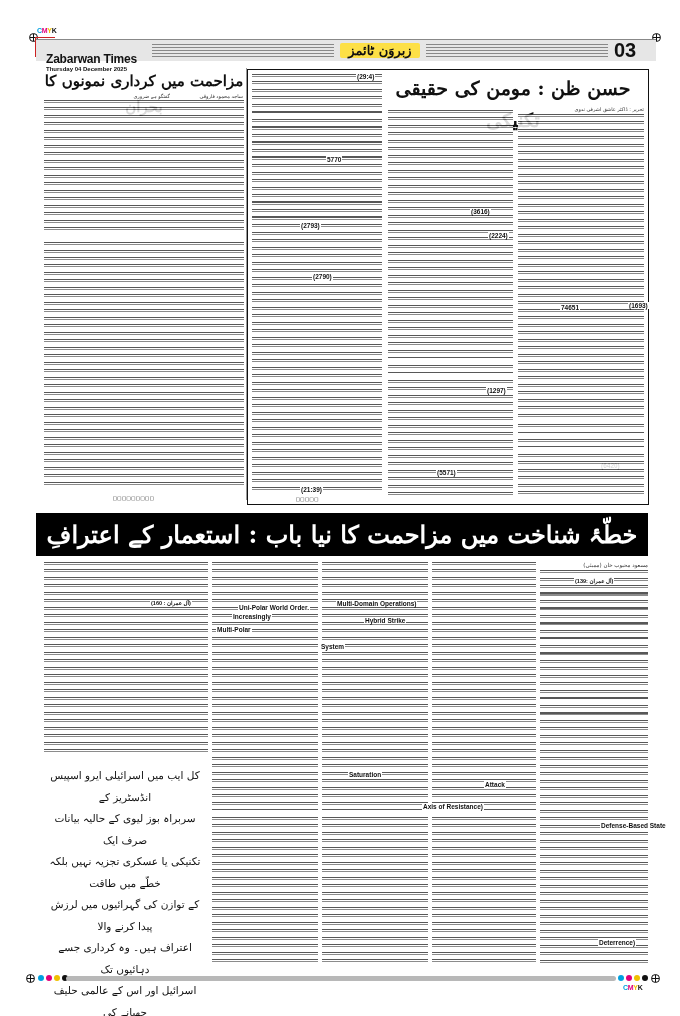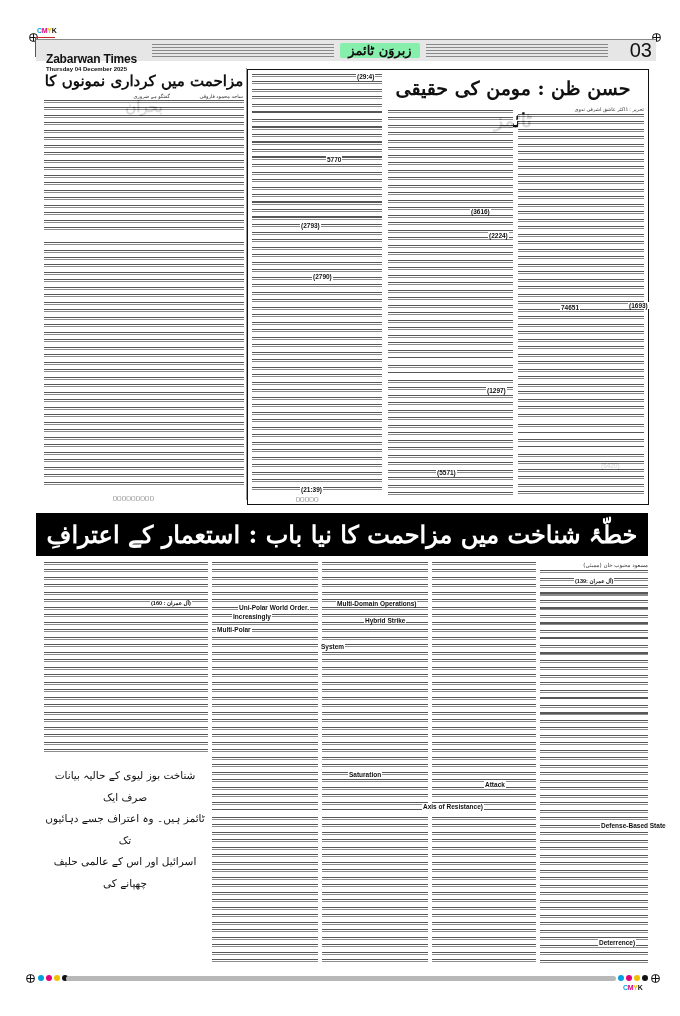--- a/index.html
+++ b/index.html
@@ -16,22 +16,22 @@
   .cmyk-label .y { color: #f0c000; }
   .cmyk-label .k { color: #111; }
 
   
   .masthead { position: absolute; left: 36px; top: 39px; width: 620px; height: 22px; border-top: 1px solid #888; background: #e6e6e6; display: flex; align-items: center; }
   .masthead .red-corner { position: absolute; left: -1px; top: -3px; width: 20px; height: 20px; border-left: 1px solid #c22; border-top: 1px solid #c22; }
   .mast-left { width: 110px; padding-left: 10px; line-height: 1; }
   .mast-brand { font-family: Liberation Sans, sans-serif; font-weight: bold; font-size: 12px; letter-spacing: -0.2px; margin-top: 24px; }
   .mast-date { font-family: "Liberation Sans", sans-serif; font-weight: bold; font-size: 6px; margin-top: 1px; }
   .mast-lines { flex: 1; height: 14px; background: repeating-linear-gradient(to bottom, #888 0 1px, transparent 1px 3px); margin: 0 6px; }
-  .mast-logo { font-family: "DejaVu Serif", serif; font-size: 13px; font-weight: bold; padding: 0 8px; background: #86efac; border-radius: 2px; }
-  .mast-page { font-family: "Liberation Sans", sans-serif; font-weight: normal; font-size: 20px; width: 42px; text-align: right; padding-right: 4px; }
+  .mast-logo { font-family: "DejaVu Serif", serif; font-size: 13px; font-weight: bold; padding: 0 8px; background: #fde047; border-radius: 2px; }
+  .mast-page { font-family: "Liberation Sans", sans-serif; font-weight: bold; font-size: 20px; width: 42px; text-align: left; padding-right: 4px; }
   .fauxlines { position: absolute; background: repeating-linear-gradient(to bottom, #3a3a3a 0 1px, #fff 1px 2px, #777 2px 3px, #fff 3px 7.5px); opacity: 0.85; }
 
   .box { position: absolute; border: 1px solid #111; }
   .headline { position: absolute; direction: rtl; text-align: center; font-family: "DejaVu Serif", serif; font-weight: bold; color: #111; }
 
   .byline { position: absolute; font-size: 5px; direction: rtl; color: #333; }
   .end-marks { position: absolute; font-size: 6px; letter-spacing: 1px; color: #333; font-family: "DejaVu Sans Mono", monospace; }
 
   .banner { position: absolute; left: 36px; top: 513px; width: 612px; height: 43px; background: #000; color: #fff; direction: rtl; text-align: center; font-family: "DejaVu Serif", serif; font-weight: bold; font-size: 24px; line-height: 43px; }
 
@@ -68,21 +68,21 @@
 
 <div class="headline" style="left:44px; top:68px; width:200px; font-size:15px; line-height:26px;">مزاحمت میں کرداری نمونوں کا بحران</div>
 <div class="byline" style="left:195px; top:93px; width:48px;">ساجد محمود فاروقی</div>
 <div class="byline" style="left:110px; top:93px; width:60px;">گفتگو ہے ضروری</div>
 <div class="fauxlines" style="left:44px; top:100px; width:200px; height:135px;"></div>
 <div class="fauxlines" style="left:44px; top:242px; width:200px; height:245px;"></div>
 <div class="end-marks" style="left:113px; top:494px;">□□□□□□□□□</div>
 <div class="colrule" style="left:246px; top:68px; height:432px;"></div>
 
 <div class="box" style="left:247px; top:69px; width:402px; height:436px;"></div>
-<div class="headline" style="left:385px; top:72px; width:256px; font-size:19px; line-height:32px;">حسن ظن : مومن کی حقیقی ٹائمز</div>
+<div class="headline" style="left:385px; top:72px; width:256px; font-size:19px; line-height:32px;">حسن ظن : مومن کی حقیقی تکنیکی</div>
 <div class="byline" style="left:520px; top:106px; width:124px;">تحریر : ڈاکٹر عاشق اشرفی ندوی</div>
 
 <div class="fauxlines" style="left:252px; top:74px; width:130px; height:420px;"></div>
 <div class="fauxlines" style="left:388px; top:110px; width:125px; height:388px;"></div>
 <div class="fauxlines" style="left:518px; top:114px; width:126px; height:306px;"></div>
 
 <div class="inline-en" style="left:356px; top:73px;">(29:4)</div>
 <div class="inline-en" style="left:326px; top:156px;">5770</div>
 <div class="inline-en" style="left:300px; top:222px;">(2793)</div>
 <div class="inline-en" style="left:312px; top:273px;">(2790)</div>
@@ -115,22 +115,25 @@
 <div class="inline-en" style="left:320px; top:643px;">System</div>
 <div class="inline-en" style="left:336px; top:600px;">Multi-Domain Operations)</div>
 <div class="inline-en" style="left:364px; top:617px;">Hybrid Strike</div>
 <div class="inline-en" style="left:348px; top:771px;">Saturation</div>
 <div class="inline-en" style="left:484px; top:781px;">Attack</div>
 <div class="inline-en" style="left:422px; top:803px;">Axis of Resistance)</div>
 <div class="inline-en" style="left:600px; top:822px;">Defense-Based State</div>
 <div class="inline-en" style="left:598px; top:939px;">Deterrence)</div>
 
 <div class="pullquote">
-  <div>شناخت بوز لیوی کے حالیہ بیانات صرف ایک</div>
-  <div>ٹائمز ہیں۔ وہ اعتراف جسے دہائیوں تک</div>
+  <div>کل ایب میں اسرائیلی ایرو اسپیس انڈسٹریز کے</div>
+  <div>سربراہ بوز لیوی کے حالیہ بیانات صرف ایک</div>
+  <div>تکنیکی یا عسکری تجزیہ نہیں بلکہ خطّے میں طاقت</div>
+  <div>کے توازن کی گہرائیوں میں لرزش پیدا کرنے والا</div>
+  <div>اعتراف ہیں۔ وہ کرداری جسے دہائیوں تک</div>
   <div>اسرائیل اور اس کے عالمی حلیف چھپانے کی</div>
 
 </div>
 
 <div class="reg-mark" style="left:26px; top:974px;"></div>
 <div class="dots" style="left:38px;">
   <span style="background:#00a0e0;"></span>
   <span style="background:#e0007a;"></span>
   <span style="background:#f0c000;"></span>
   <span style="background:#111;"></span>

